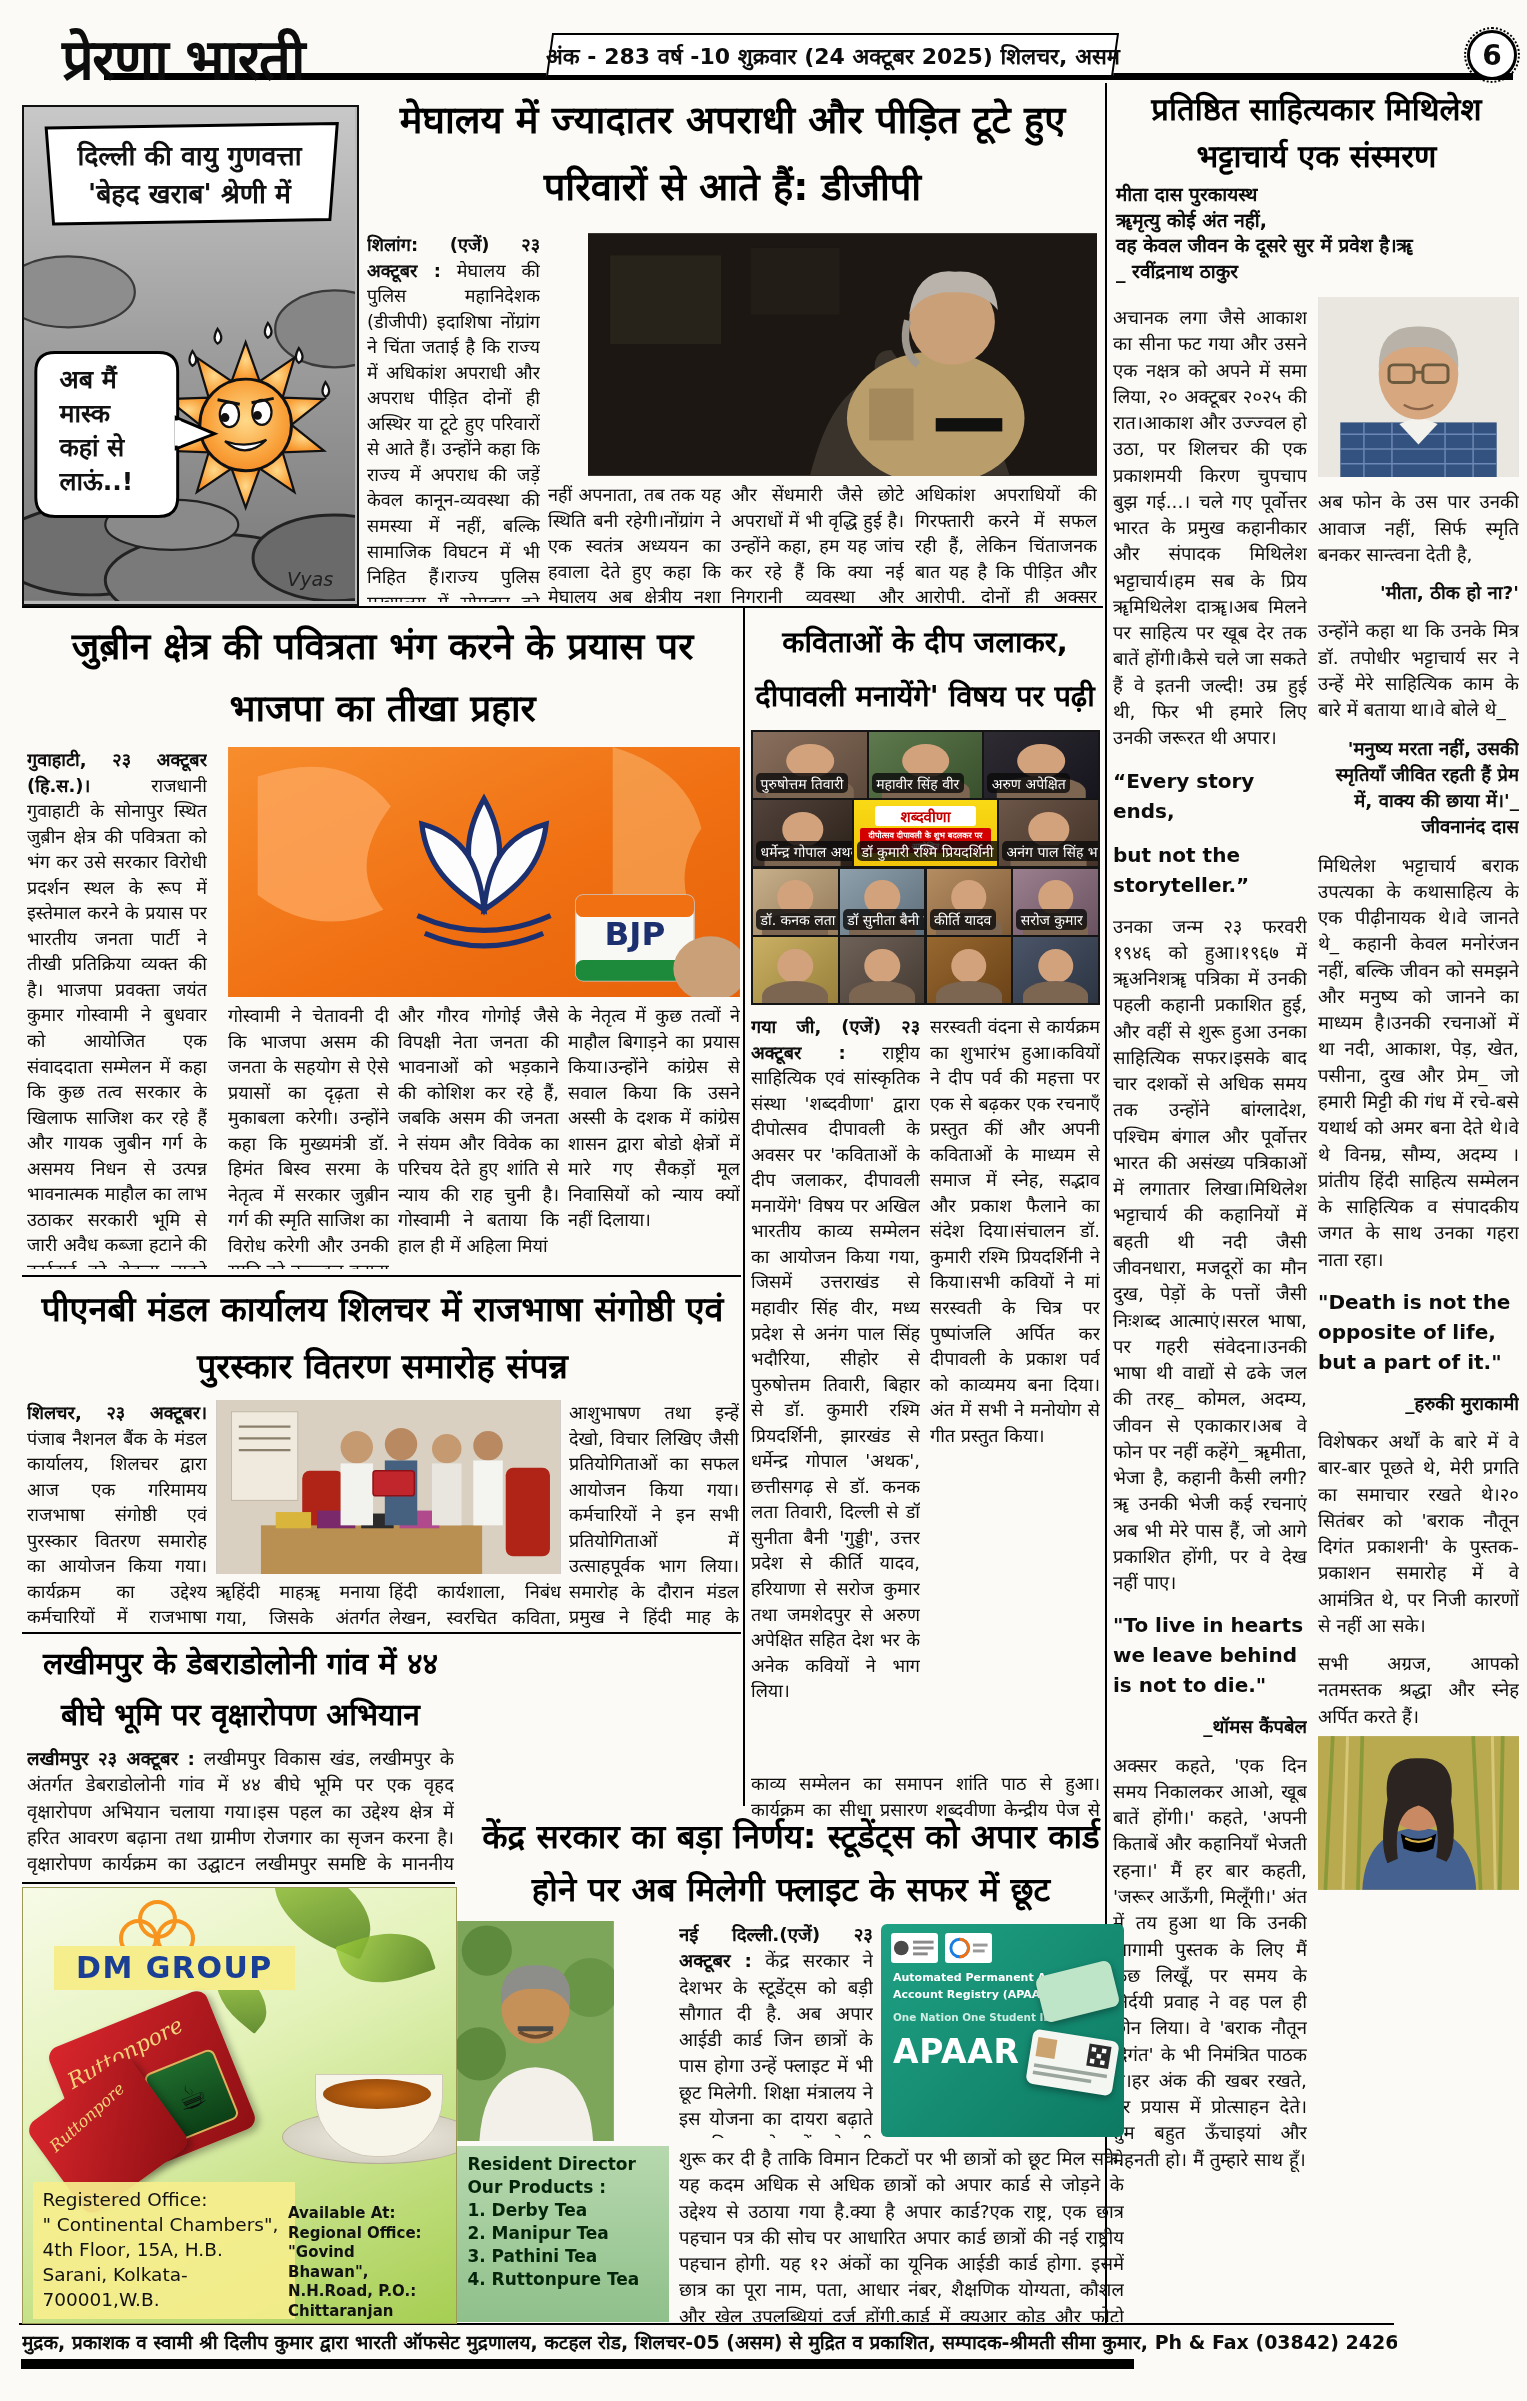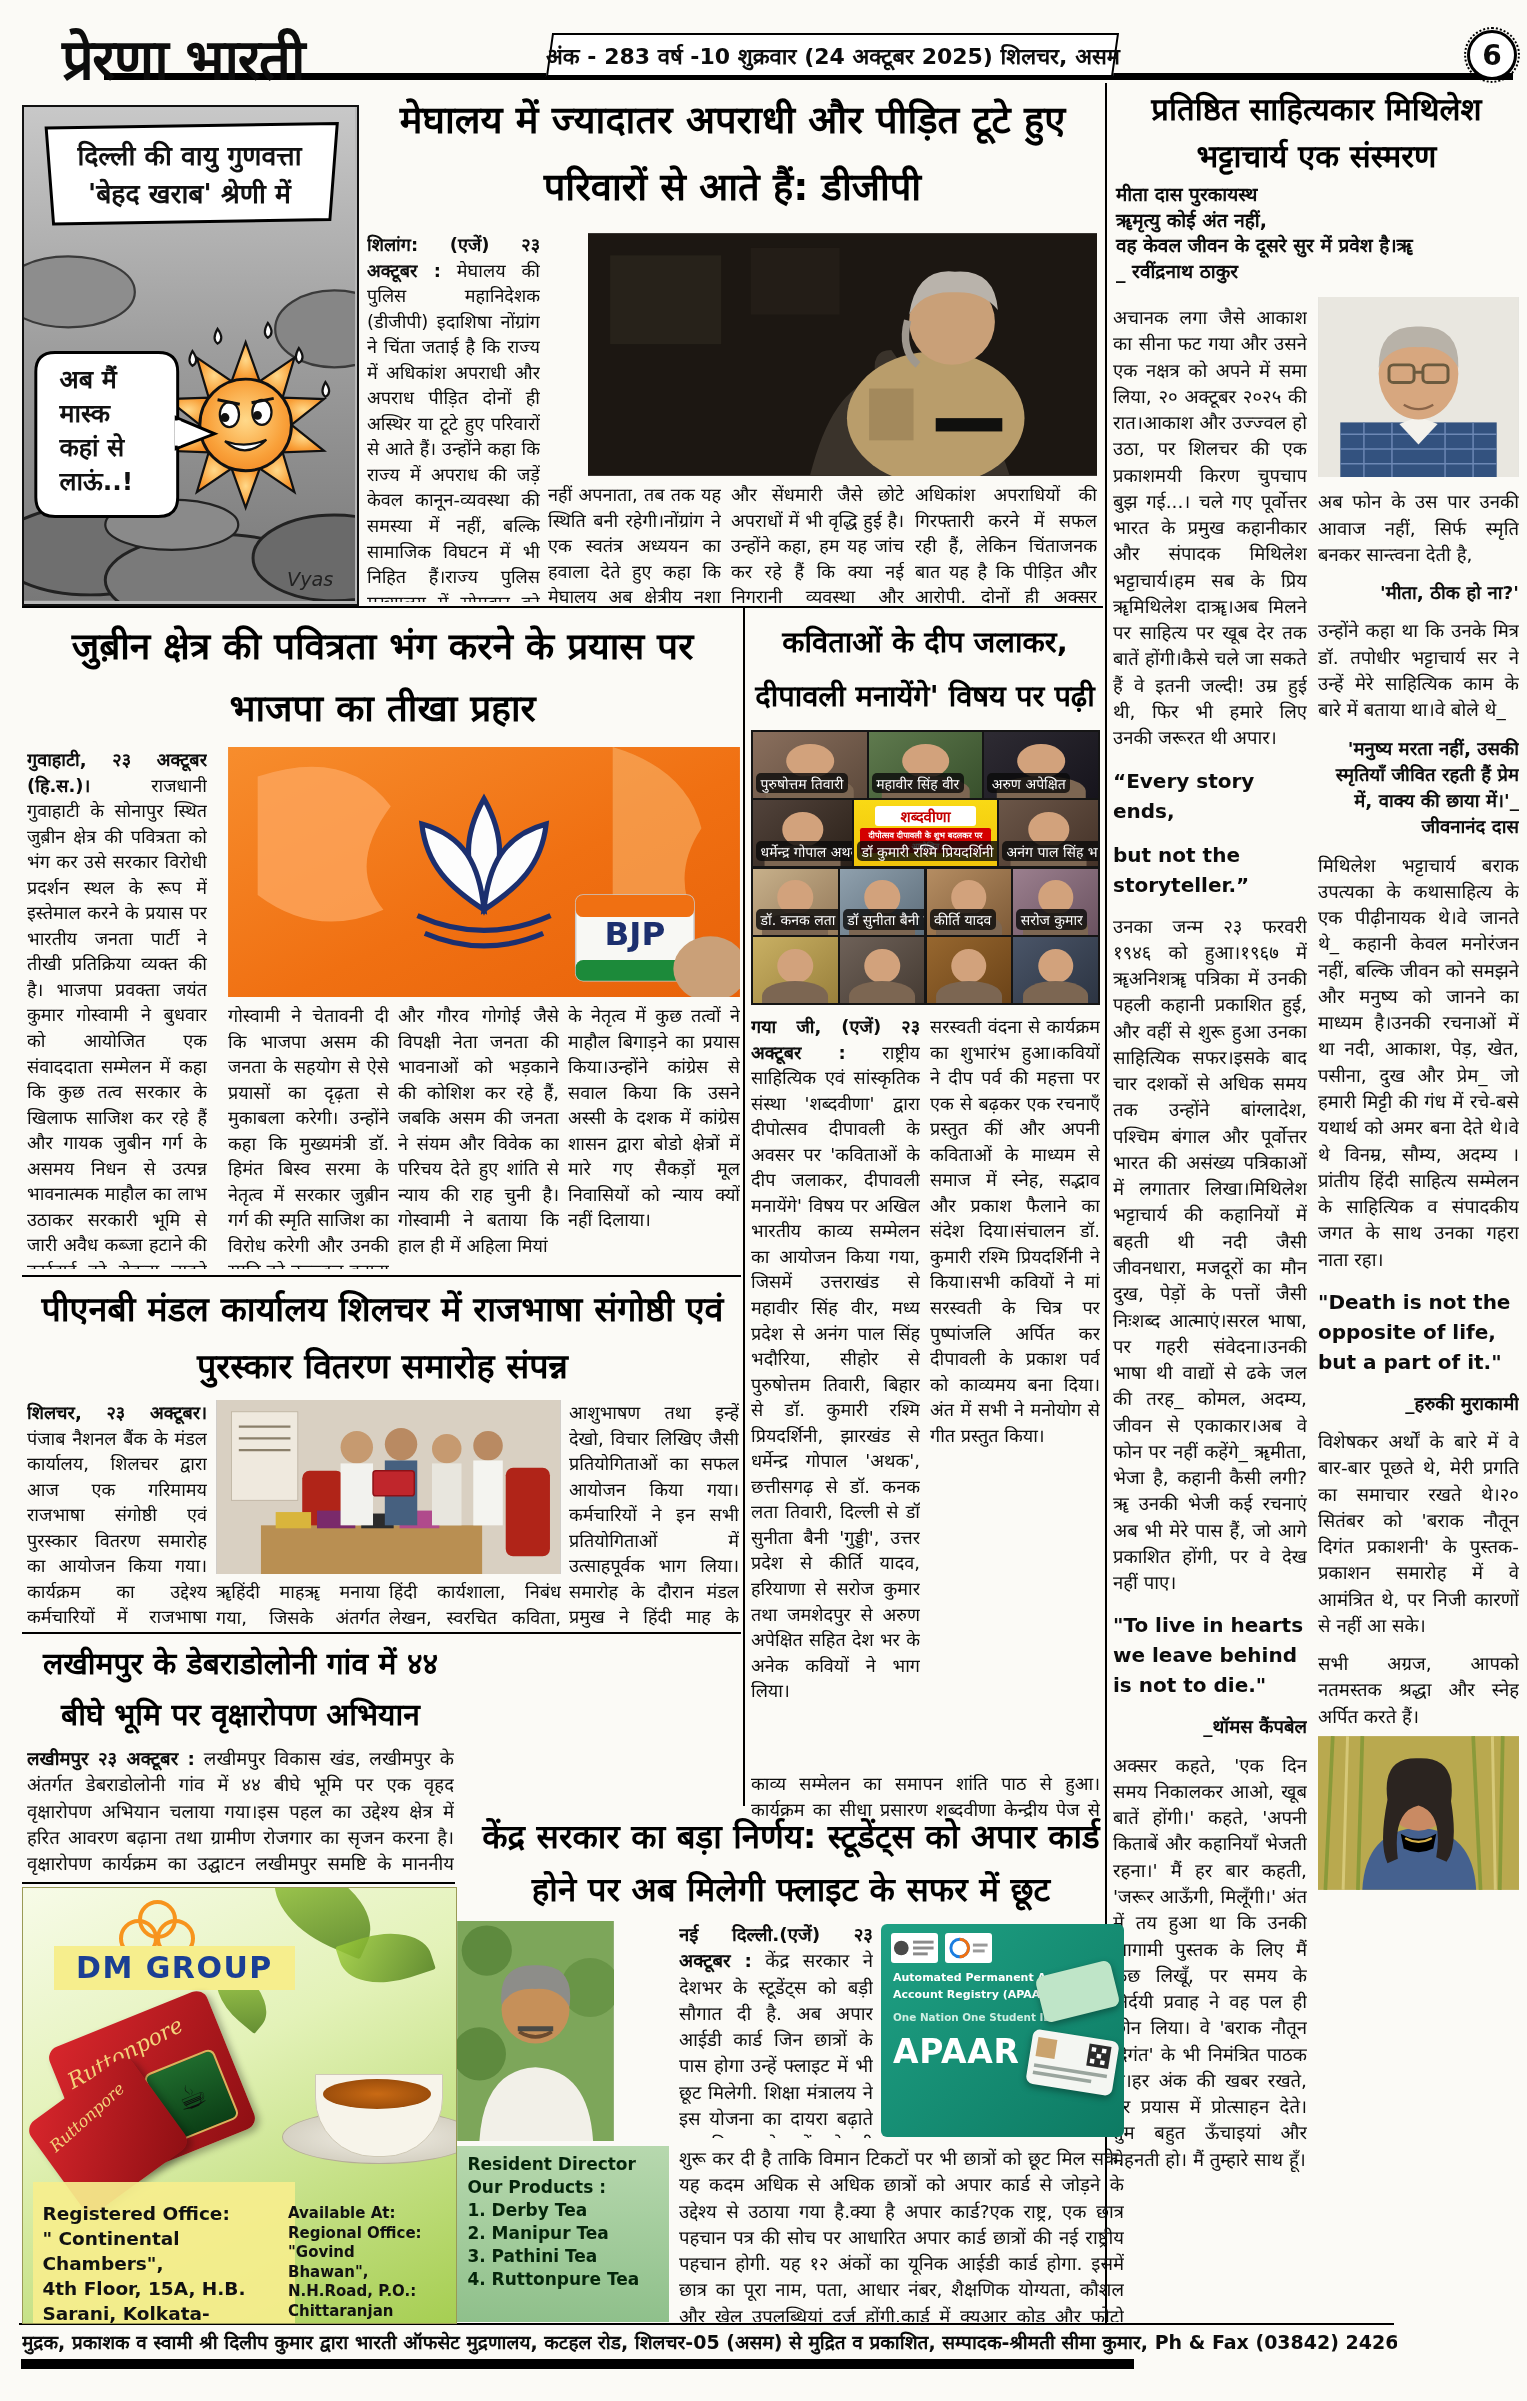--- a/index.html
+++ b/index.html
@@ -89,22 +89,22 @@
   .dm-rings{position:absolute;left:96px;top:12px;width:74px;height:44px}
   .dm-rings span{position:absolute;width:31px;height:31px;border:4.4px solid #f7941d;border-radius:50%;background:transparent}
   .dm-chip{position:absolute;left:31px;top:58px;background:#f6ee8d;color:#1b3f94;font-weight:900;
            font-size:30px;padding:4.4px 22px;letter-spacing:1.5px}
   .pk{position:absolute;border-radius:12px;background:linear-gradient(135deg,#d8262c,#8e0f13);
       box-shadow:3px 4.4px 7.4px rgba(0,0,0,.3)}
   .pk-label{position:absolute;left:10.4px;top:19px;color:#f3d27a;font-size:22px;font-style:italic;
             font-family:"DejaVu Serif",serif;transform:rotate(-6deg);white-space:nowrap}
   .pk-green{position:absolute;background:linear-gradient(#1f6b2d,#0c3f16);border:2.2px solid #d9b45c;border-radius:7.4px;
             display:flex;align-items:center;justify-content:center;font-size:33px}
-  .reg{position:absolute;left:10.4px;top:294px;width:244px;background:rgba(246,238,141,.92);padding:20px 9px;
-       font-weight:bold;font-size:18.5px;line-height:1.35;color:#111}
+  .reg{position:absolute;left:10.4px;top:294px;width:244px;background:rgba(246,238,141,.92);padding:6px 9px;
+       font-weight:normal;font-size:18.5px;line-height:1.35;color:#111}
   .avail{position:absolute;left:265px;top:316px;width:161px;font-weight:bold;font-size:15px;line-height:1.3;color:#111}
   .saucer{position:absolute;left:259px;top:222px;width:192px;height:52px;border-radius:50%;
           background:radial-gradient(#f2efe6,#c9c4b4);border:1.5px solid #b5ad97}
   .cup{position:absolute;left:292px;top:186px;width:126px;height:81px;border-radius:0 0 59px 59px;
        background:#f7f4ea;border:1.5px solid #cfc9b6;overflow:hidden}
   .tea{position:absolute;left:7.4px;top:4.4px;width:108px;height:30px;border-radius:50%;
        background:radial-gradient(#c96a14,#8a4208)}
 
   .footer{position:absolute;left:22px;top:2329px;width:1375px;font-weight:bold;font-size:19px;white-space:nowrap;overflow:hidden}
   .footer-bar{left:21px;top:2359px;width:1113px;height:10.4px}

